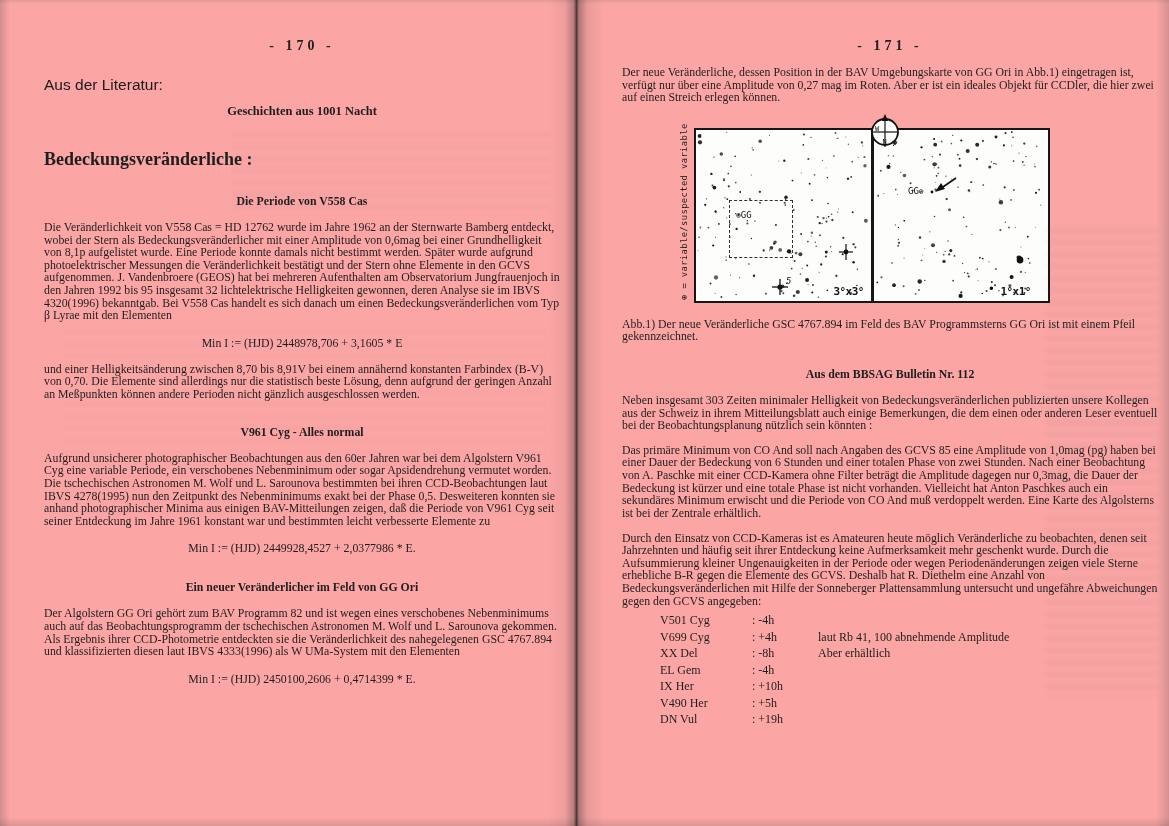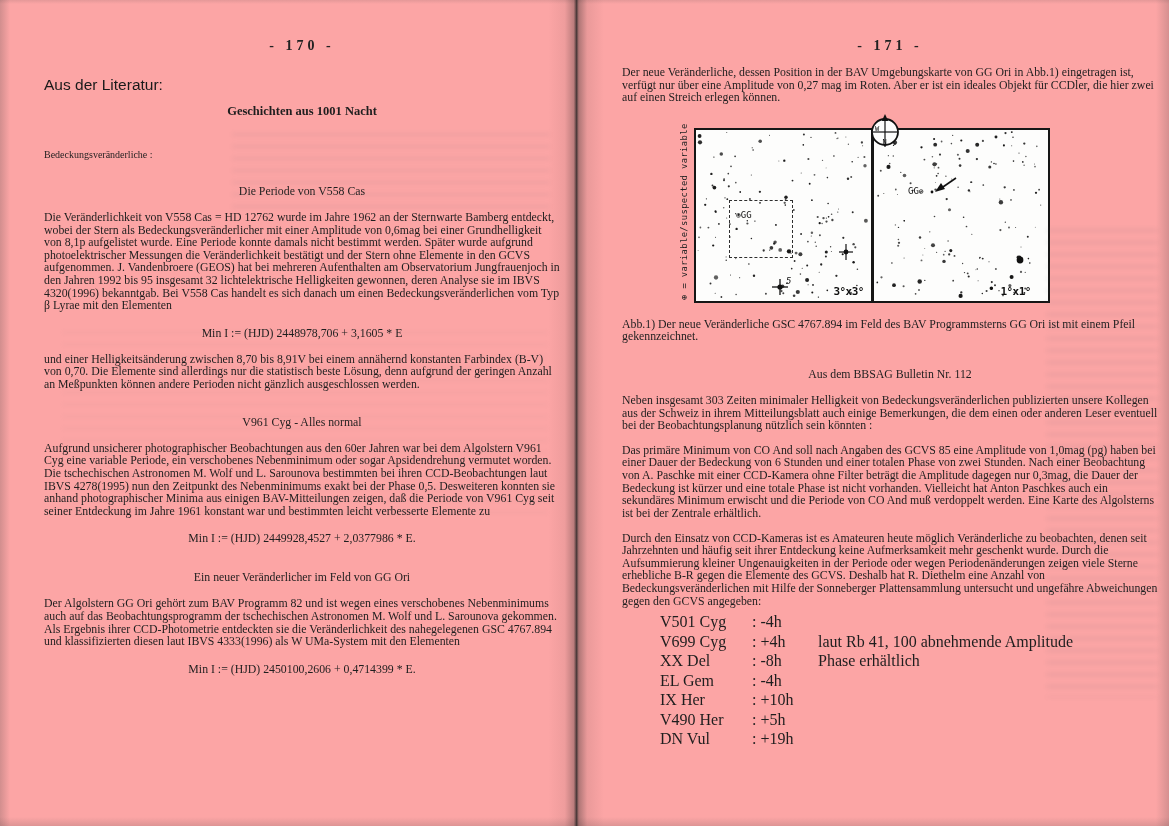--- a/index.html
+++ b/index.html
@@ -8,22 +8,22 @@
 
   
   .page { position:absolute; top:38px; }
   .page-left  { left:44px;  width:516px; }
   .page-right { left:622px; width:536px; }
 
   .pagenum { text-align:center; font-size:14px; font-weight:bold; letter-spacing:4px; color:#222; }
   .sec-title { font-family:"Liberation Sans", sans-serif; font-size:15.5px; font-weight:normal;
                margin:22px 0 0 0; color:#1a1a1a; }
   .sub-title  { font-size:12.5px; font-weight:bold; margin:10px 0 0 0;text-align:center; }
-  .subheading { font-size:10px; font-weight:normal; margin:30px 0 0 0; }
-  .chead   { text-align:center; font-size:11.8px; margin-top:24px; }
+  .subheading { font-size:18px; font-weight:bold; margin:30px 0 0 0; }
+  .chead   { text-align:center; font-size:11.8px; margin-top:24px;font-weight:bold; }
   p.body   { font-size:11.8px; line-height:1.07; margin:12px 0 0 0; }
   .formula { text-align:center; font-size:11.8px; margin-top:14px; }
 
   
   .figure { position:relative; width:400px; height:178px; margin:24px 0 0 50px; }
   .panels { position:absolute; left:22px; top:0; width:356px; height:175px;
             border:2.5px solid #161616; box-sizing:border-box; background:#fdfdfc; }
   .divider { position:absolute; left:175px; top:0; width:3px; height:100%; background:#161616; }
   .panel  { position:absolute; top:0; height:170px; overflow:hidden; }
   .panel-l { left:0; width:184px; }
@@ -37,21 +37,21 @@
   .marker { font-size:8px; }
   .star5-label { left:90px; top:146px; font-size:9px; font-style:italic; }
   .scale-label { right:16px; bottom:2px; font-size:11px; font-weight:bold; letter-spacing:-0.5px; }
   .scale-dot { right:52px; bottom:4px; font-size:12px; }
   .vlabel { position:absolute; left:-76px; top:79px; width:176px; text-align:center;
             transform:rotate(-90deg); font-family:"DejaVu Sans Mono", monospace;
             font-size:8.8px; letter-spacing:.4px; color:#222; white-space:nowrap; }
   .compass { position:absolute; left:196px; top:-15px; width:34px; height:38px; z-index:3; }
 
   
-  .dev-table { margin:6px 0 0 38px; border-collapse:collapse; font-size:16px; }
+  .dev-table { margin:6px 0 0 38px; border-collapse:collapse; font-size:12px; }
   .dev-table td { padding:0 0 1.5px 0; vertical-align:top; }
   .dev-star { width:92px; }
   .dev-val  { width:66px; }
 
   
   .fold { position:absolute; left:548px; top:0; width:56px; height:100%; z-index:5; pointer-events:none;
           background:linear-gradient(to right, rgba(0,0,0,0) 0%, rgba(20,20,20,.06) 30%,
                     rgba(20,20,20,.28) 46%, rgba(30,30,30,.8) 51%, rgba(30,30,30,.35) 55%,
                     rgba(20,20,20,.08) 70%, rgba(0,0,0,0) 100%); }
   .edge-left   { position:absolute; left:0; top:0; width:10px; height:100%;
@@ -482,21 +482,21 @@
             <td></td>
           </tr>
         <tr>
             <td class="dev-star">V699 Cyg</td>
             <td class="dev-val">: +4h</td>
             <td>laut Rb 41, 100 abnehmende Amplitude</td>
           </tr>
         <tr>
             <td class="dev-star">XX Del</td>
             <td class="dev-val">: -8h</td>
-            <td>Phase erhältlich</td>
+            <td>Aber erhältlich</td>
           </tr>
         <tr>
             <td class="dev-star">EL Gem</td>
             <td class="dev-val">: -4h</td>
             <td></td>
           </tr>
         <tr>
             <td class="dev-star">IX Her</td>
             <td class="dev-val">: +10h</td>
             <td></td>

